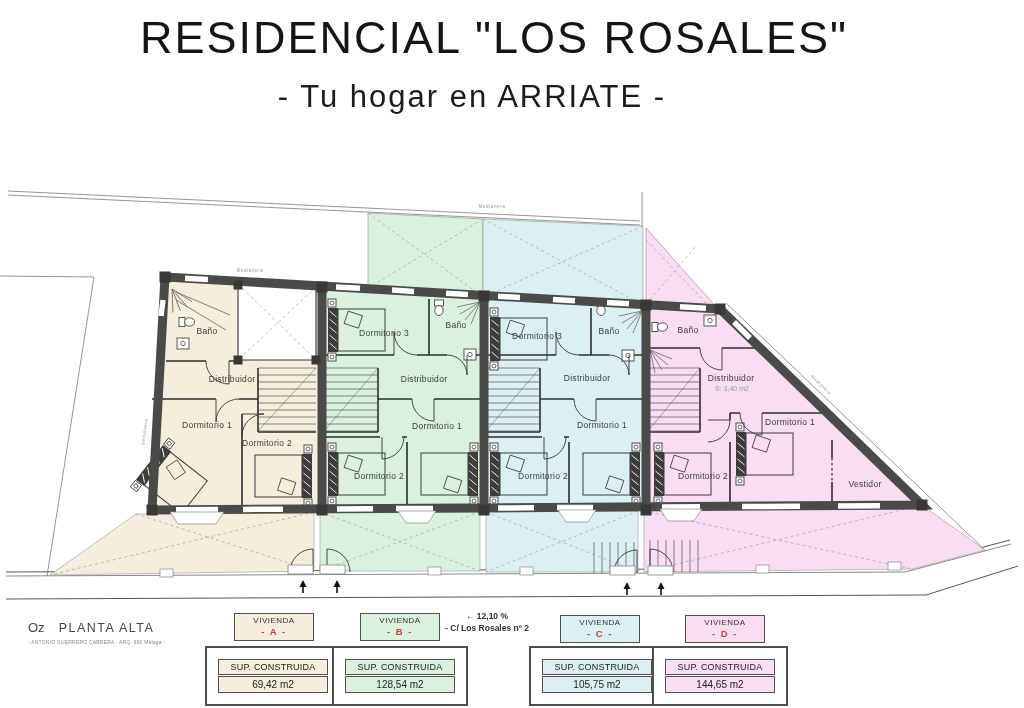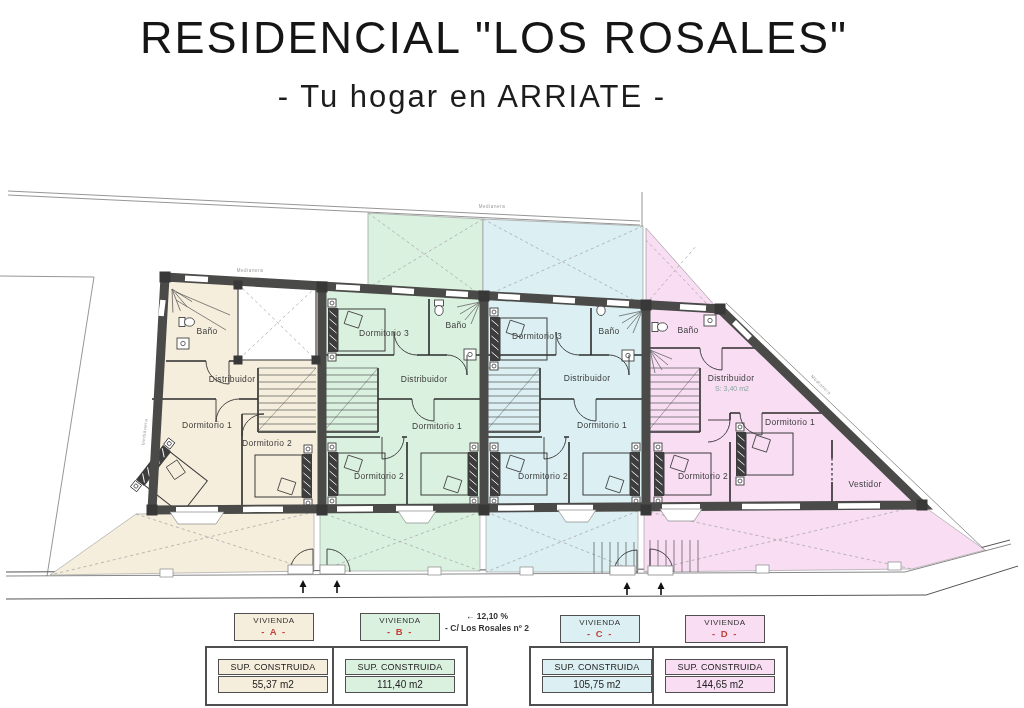--- a/index.html
+++ b/index.html
@@ -247,20 +247,26 @@
       <text class="rl" x="703" y="479">Dormitorio 2</text>
       <text class="rl" x="865" y="487">Vestidor</text>
 
       <text class="med" x="250" y="272">Medianera</text>
       <text class="med" x="492" y="208">Medianera</text>
       <text class="med" transform="translate(146,432) rotate(-83)">Medianera</text>
       <text class="med" transform="translate(820,386) rotate(44)">Medianera</text>
     </g>
   </svg>
 
+  <div class="sheet">
+    <div class="l1">
+      <span class="code">Oz</span><span>PLANTA ALTA</span>
+    </div>
+    <div class="l2">- ANTONIO GUERRERO CABRERA - ARQ. 990 Málaga -</div>
+  </div>
 
   <div class="streetnote">
     <div>← 12,10 %</div>
     <div>- C/ Los Rosales nº 2</div>
   </div>
 
   <div class="vivbox bgA" style="left:234px;top:613px;">
     <div>VIVIENDA</div>
     <div class="ltr">- A -</div>
   </div>
@@ -272,25 +278,25 @@
     <div>VIVIENDA</div>
     <div class="ltr">- C -</div>
   </div>
   <div class="vivbox bgD" style="left:685px;top:615px;">
     <div>VIVIENDA</div>
     <div class="ltr">- D -</div>
   </div>
 
   <div class="supbox" style="left:205px;top:646px;">
     <div class="hd bgA">SUP. CONSTRUIDA</div>
-    <div class="val bgA">55,37 m2</div>
+    <div class="val bgA">69,42 m2</div>
   </div>
   <div class="supbox" style="left:332px;top:646px;">
     <div class="hd bgB">SUP. CONSTRUIDA</div>
-    <div class="val bgB">111,40 m2</div>
+    <div class="val bgB">128,54 m2</div>
   </div>
   <div class="supbox" style="left:529px;top:646px;">
     <div class="hd bgC">SUP. CONSTRUIDA</div>
     <div class="val bgC">105,75 m2</div>
   </div>
   <div class="supbox" style="left:652px;top:646px;">
     <div class="hd bgD">SUP. CONSTRUIDA</div>
     <div class="val bgD">144,65 m2</div>
   </div>
 

